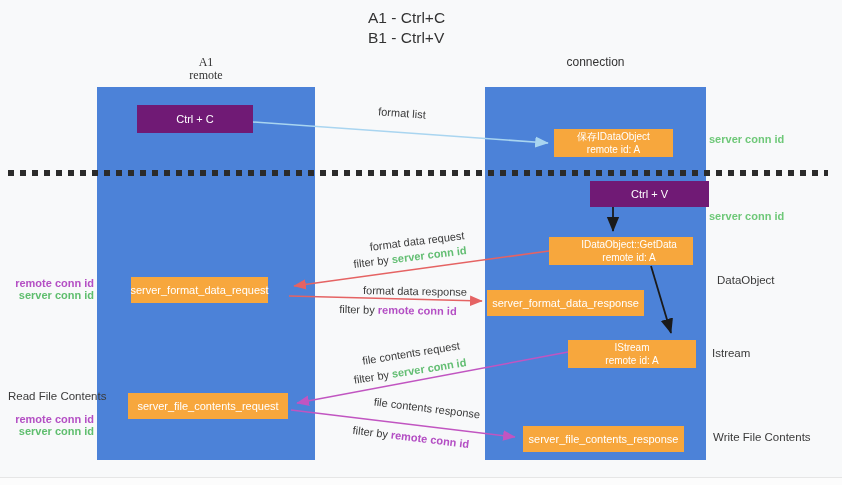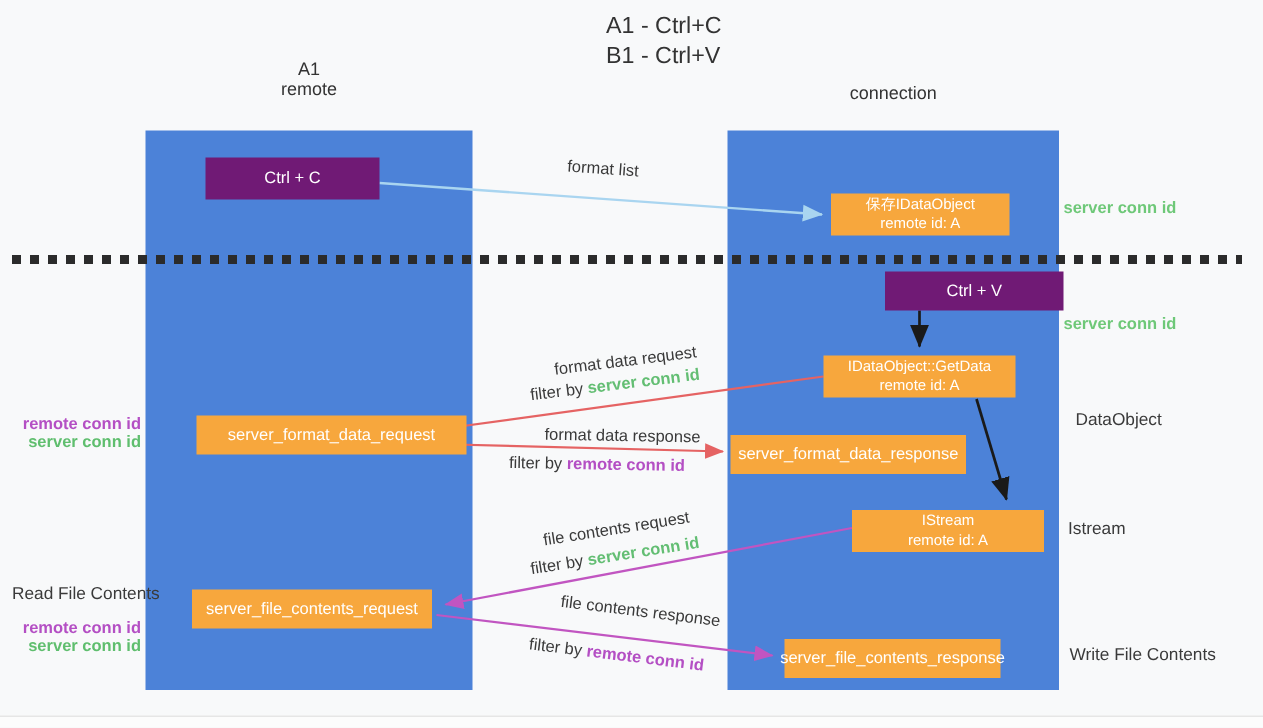--- a/index.html
+++ b/index.html
@@ -4,21 +4,21 @@
 <style>
   html,body{margin:0;padding:0;background:#f8f9fa;}
   .canvas{
     position:relative;width:842px;height:485px;overflow:hidden;
     background:#f8f9fa;
     font-family:"Liberation Sans","DejaVu Sans",sans-serif;
     color:#333;
   }
   .abs{position:absolute;}
   .column{background:#4C82D8;}
-  .title{font-size:15.5px;line-height:20px;color:#333;margin-left:36px;}
+  .title{font-size:15.5px;line-height:20px;color:#333;}
   .col-header{font-size:12px;line-height:13px;text-align:center;color:#333;}
   .box{
     display:flex;flex-direction:column;align-items:center;justify-content:center;
     color:#fff;font-size:11px;line-height:13px;text-align:center;
   }
   .box.green{background:#701a75;}
   .box.orange{background:#F7A73D;}
   .box .l2{font-size:10px;}
   .flow-label{
     font-size:11px;color:#3a3a3a;white-space:nowrap;
@@ -41,21 +41,21 @@
 </head>
 <body>
 
 <div class="canvas">
 
   <div class="abs title" style="left:368px;top:8px;">
     <div>A1 - Ctrl+C</div>
     <div>B1 - Ctrl+V</div>
   </div>
 
-  <div class="abs col-header" style="left:97px;top:40px;width:218px;">
+  <div class="abs col-header" style="left:97px;top:56px;width:218px;font-family:Liberation Serif, serif;">
     <div>A1</div>
     <div>remote</div>
   </div>
   <div class="abs col-header" style="left:485px;top:56px;width:221px;">
     <div>connection</div>
   </div>
 
   <div class="abs column" style="left:97px;top:87px;width:218px;height:373px;"></div>
   <div class="abs column" style="left:485px;top:87px;width:221px;height:373px;"></div>
 
@@ -81,46 +81,46 @@
     <line x1="651" y1="266" x2="671" y2="333" stroke="#1A1A1A" stroke-width="1.8" marker-end="url(#m-black)"></line>
     <line x1="549" y1="251" x2="294" y2="286" stroke="#E56363" stroke-width="1.5" marker-end="url(#m-red)"></line>
     <line x1="289" y1="296" x2="482" y2="301" stroke="#E56363" stroke-width="1.5" marker-end="url(#m-red)"></line>
     <line x1="568" y1="352" x2="297" y2="403" stroke="#C155C1" stroke-width="1.5" marker-end="url(#m-mag)"></line>
     <line x1="291" y1="410" x2="515" y2="437" stroke="#C155C1" stroke-width="1.5" marker-end="url(#m-mag)"></line>
   </svg>
 
   <div class="abs box green" style="left:137px;top:105px;width:116px;height:28px;">
     <div>Ctrl + C</div>
   </div>
-  <div class="abs box orange" style="left:131px;top:277px;width:180px;height:26px;">
+  <div class="abs box orange" style="left:131px;top:277px;width:137px;height:26px;">
     <div>server_format_data_request</div>
   </div>
   <div class="abs box orange" style="left:128px;top:393px;width:160px;height:26px;">
     <div>server_file_contents_request</div>
   </div>
 
   <div class="abs box orange" style="left:554px;top:129px;width:119px;height:28px;">
     <div class="l2">保存IDataObject</div>
     <div class="l2">remote id: A</div>
   </div>
   <div class="abs box green" style="left:554px;top:181px;width:119px;height:26px;margin-left:36px;">
     <div>Ctrl + V</div>
   </div>
-  <div class="abs box orange" style="left:549px;top:237px;width:128px;height:28px;">
+  <div class="abs box orange" style="left:549px;top:237px;width:128px;height:28px;padding-left:16px;">
     <div class="l2">IDataObject::GetData</div>
     <div class="l2">remote id: A</div>
   </div>
   <div class="abs box orange" style="left:487px;top:290px;width:157px;height:26px;">
     <div>server_format_data_response</div>
   </div>
   <div class="abs box orange" style="left:568px;top:340px;width:128px;height:28px;">
     <div class="l2">IStream</div>
     <div class="l2">remote id: A</div>
   </div>
-  <div class="abs box orange" style="left:523px;top:426px;width:144px;height:26px;">
+  <div class="abs box orange" style="left:523px;top:426px;width:161px;height:26px;">
     <div>server_file_contents_response</div>
   </div>
 
   <div class="abs flow-label" style="left:402px;top:113px;transform:translate(-50%,-50%) rotate(4deg);">format list</div>
 
   <div class="abs flow-label" style="left:417px;top:241px;transform:translate(-50%,-50%) rotate(-7deg);">format data request</div>
   <div class="abs flow-label" style="left:410px;top:257px;transform:translate(-50%,-50%) rotate(-7deg);"><span>filter by </span><b class="green">server conn id</b></div>
 
   <div class="abs flow-label" style="left:415px;top:291px;transform:translate(-50%,-50%) rotate(1deg);">format data response</div>
   <div class="abs flow-label" style="left:398px;top:310px;transform:translate(-50%,-50%) rotate(1deg);"><span>filter by </span><b class="purple">remote conn id</b></div>

